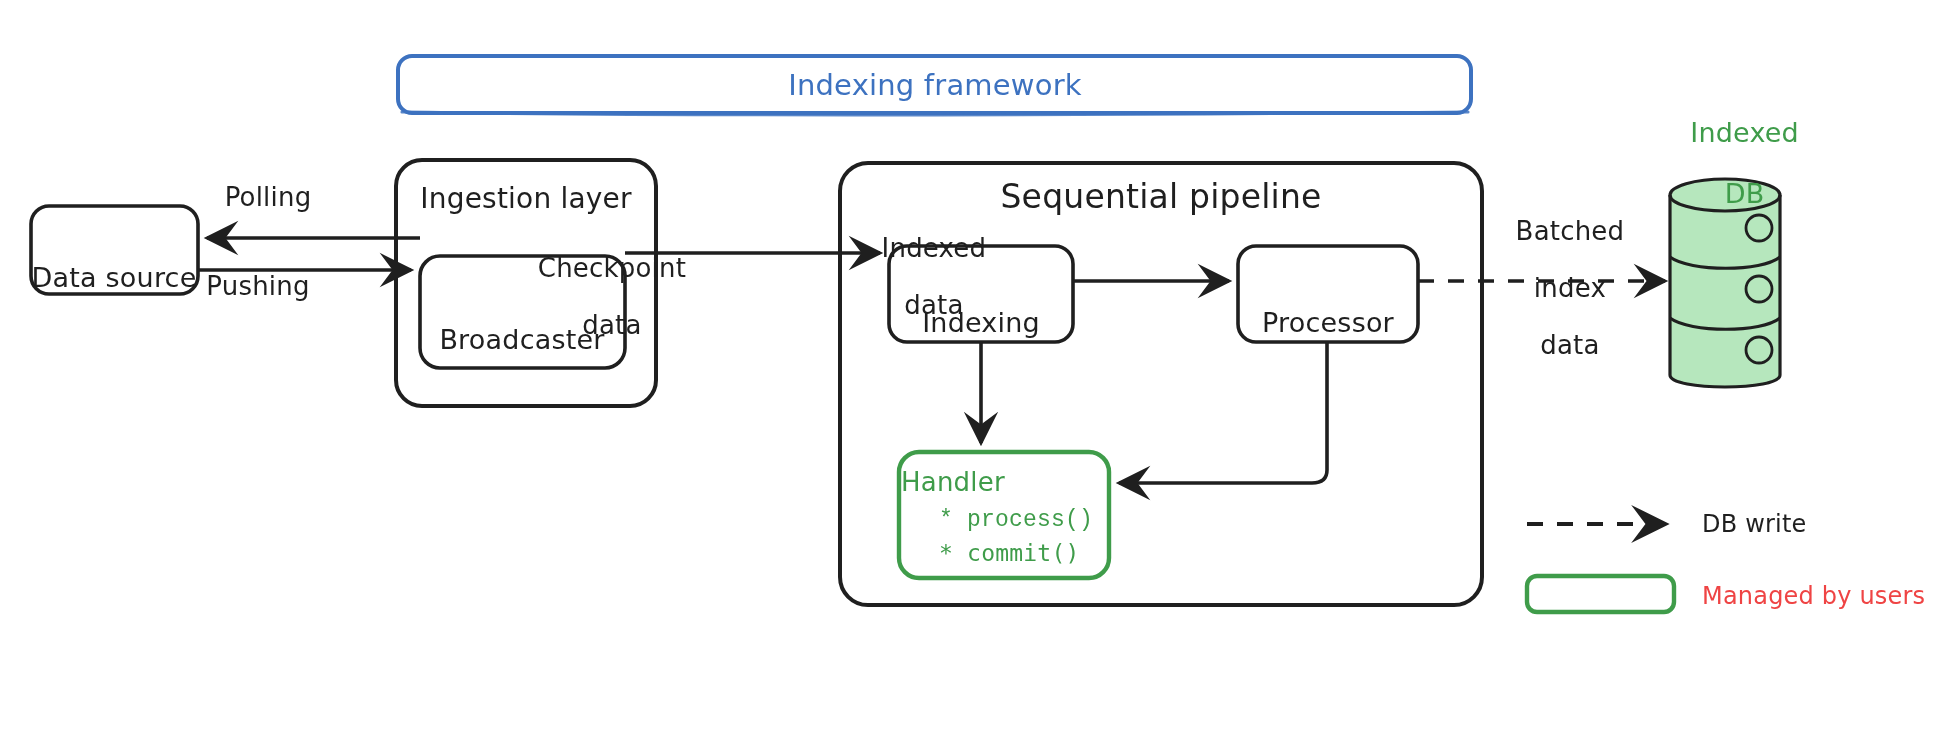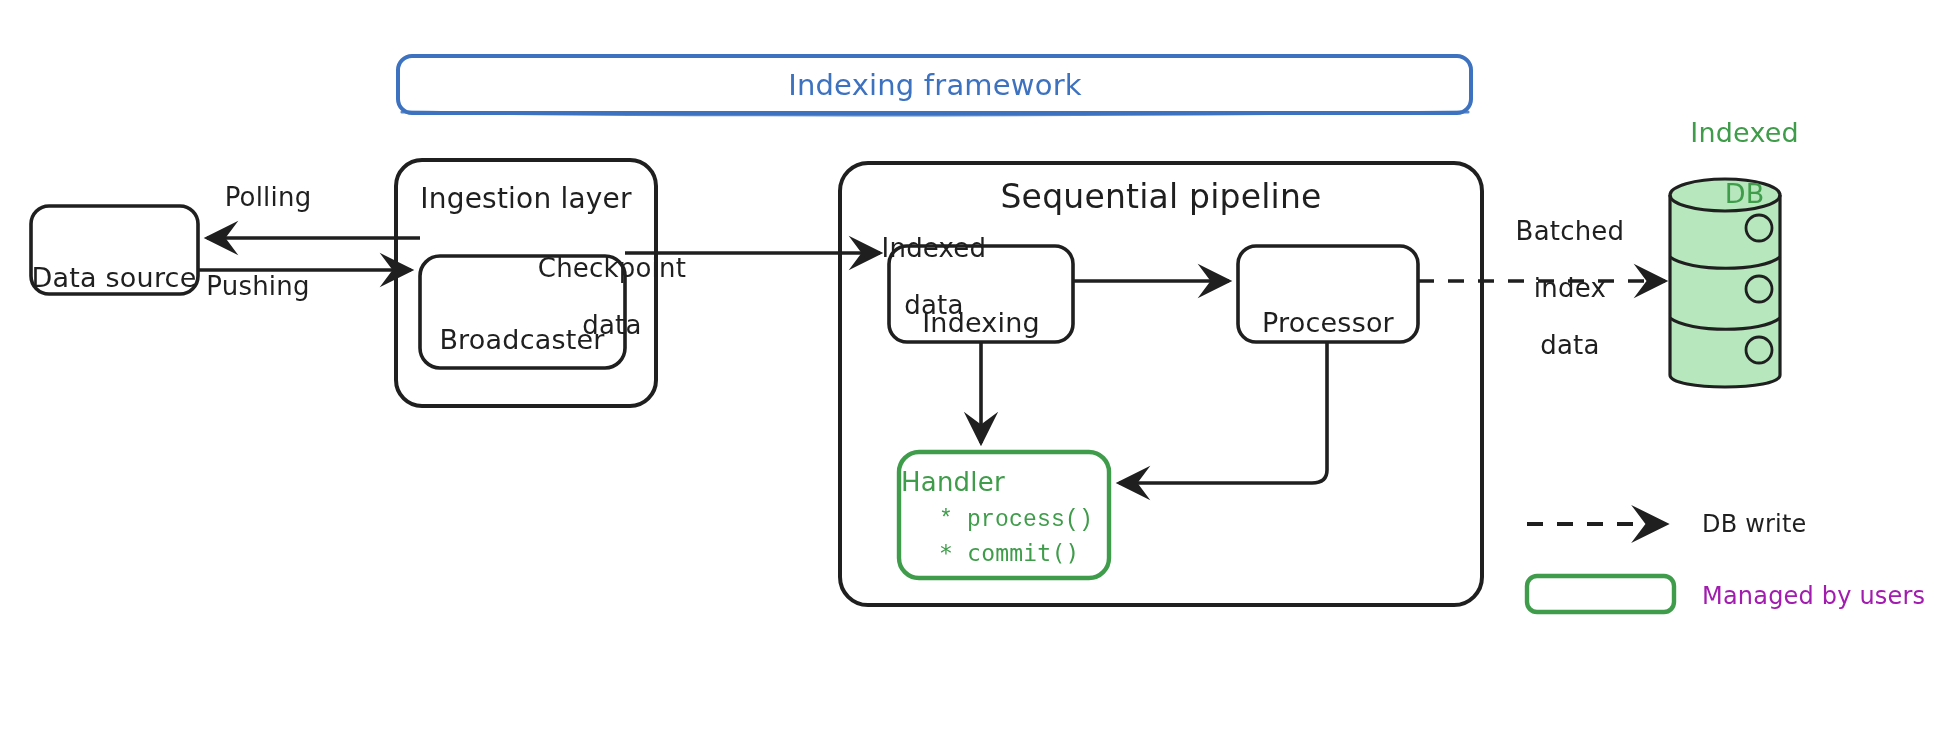--- a/index.html
+++ b/index.html
@@ -34,21 +34,21 @@
     line-height: 1.18;
     letter-spacing: 0.2px;
   }
   .lbl.center  { text-align: center; transform: translateX(-50%); }
   .lbl.left    { text-align: left; }
   .node-text   { font-size: 27px; margin-top: 26px; }
   .group-text  { font-size: 28px; }
   .pipe-title  { font-size: 33px; }
   .edge-text   { font-size: 26px; line-height: 1.1; }
   .blue-text   { color: #3d72c0; font-size: 29px; }
-  .green-text  { color: #a21caf; }
+  .green-text  { color: #ef4444; }
   .handler-title { font-size: 26px; color: #3f9c4a; }
   .handler-item  { font-family: "DejaVu Sans Mono", monospace; font-size: 23px; color: #3f9c4a; }
   .db-title    { font-size: 27px; color: #3f9c4a; line-height: 1.12; }
   .legend-text { font-size: 24px; }
 </style>
 </head>
 <body>
 
 <div id="canvas">
 

